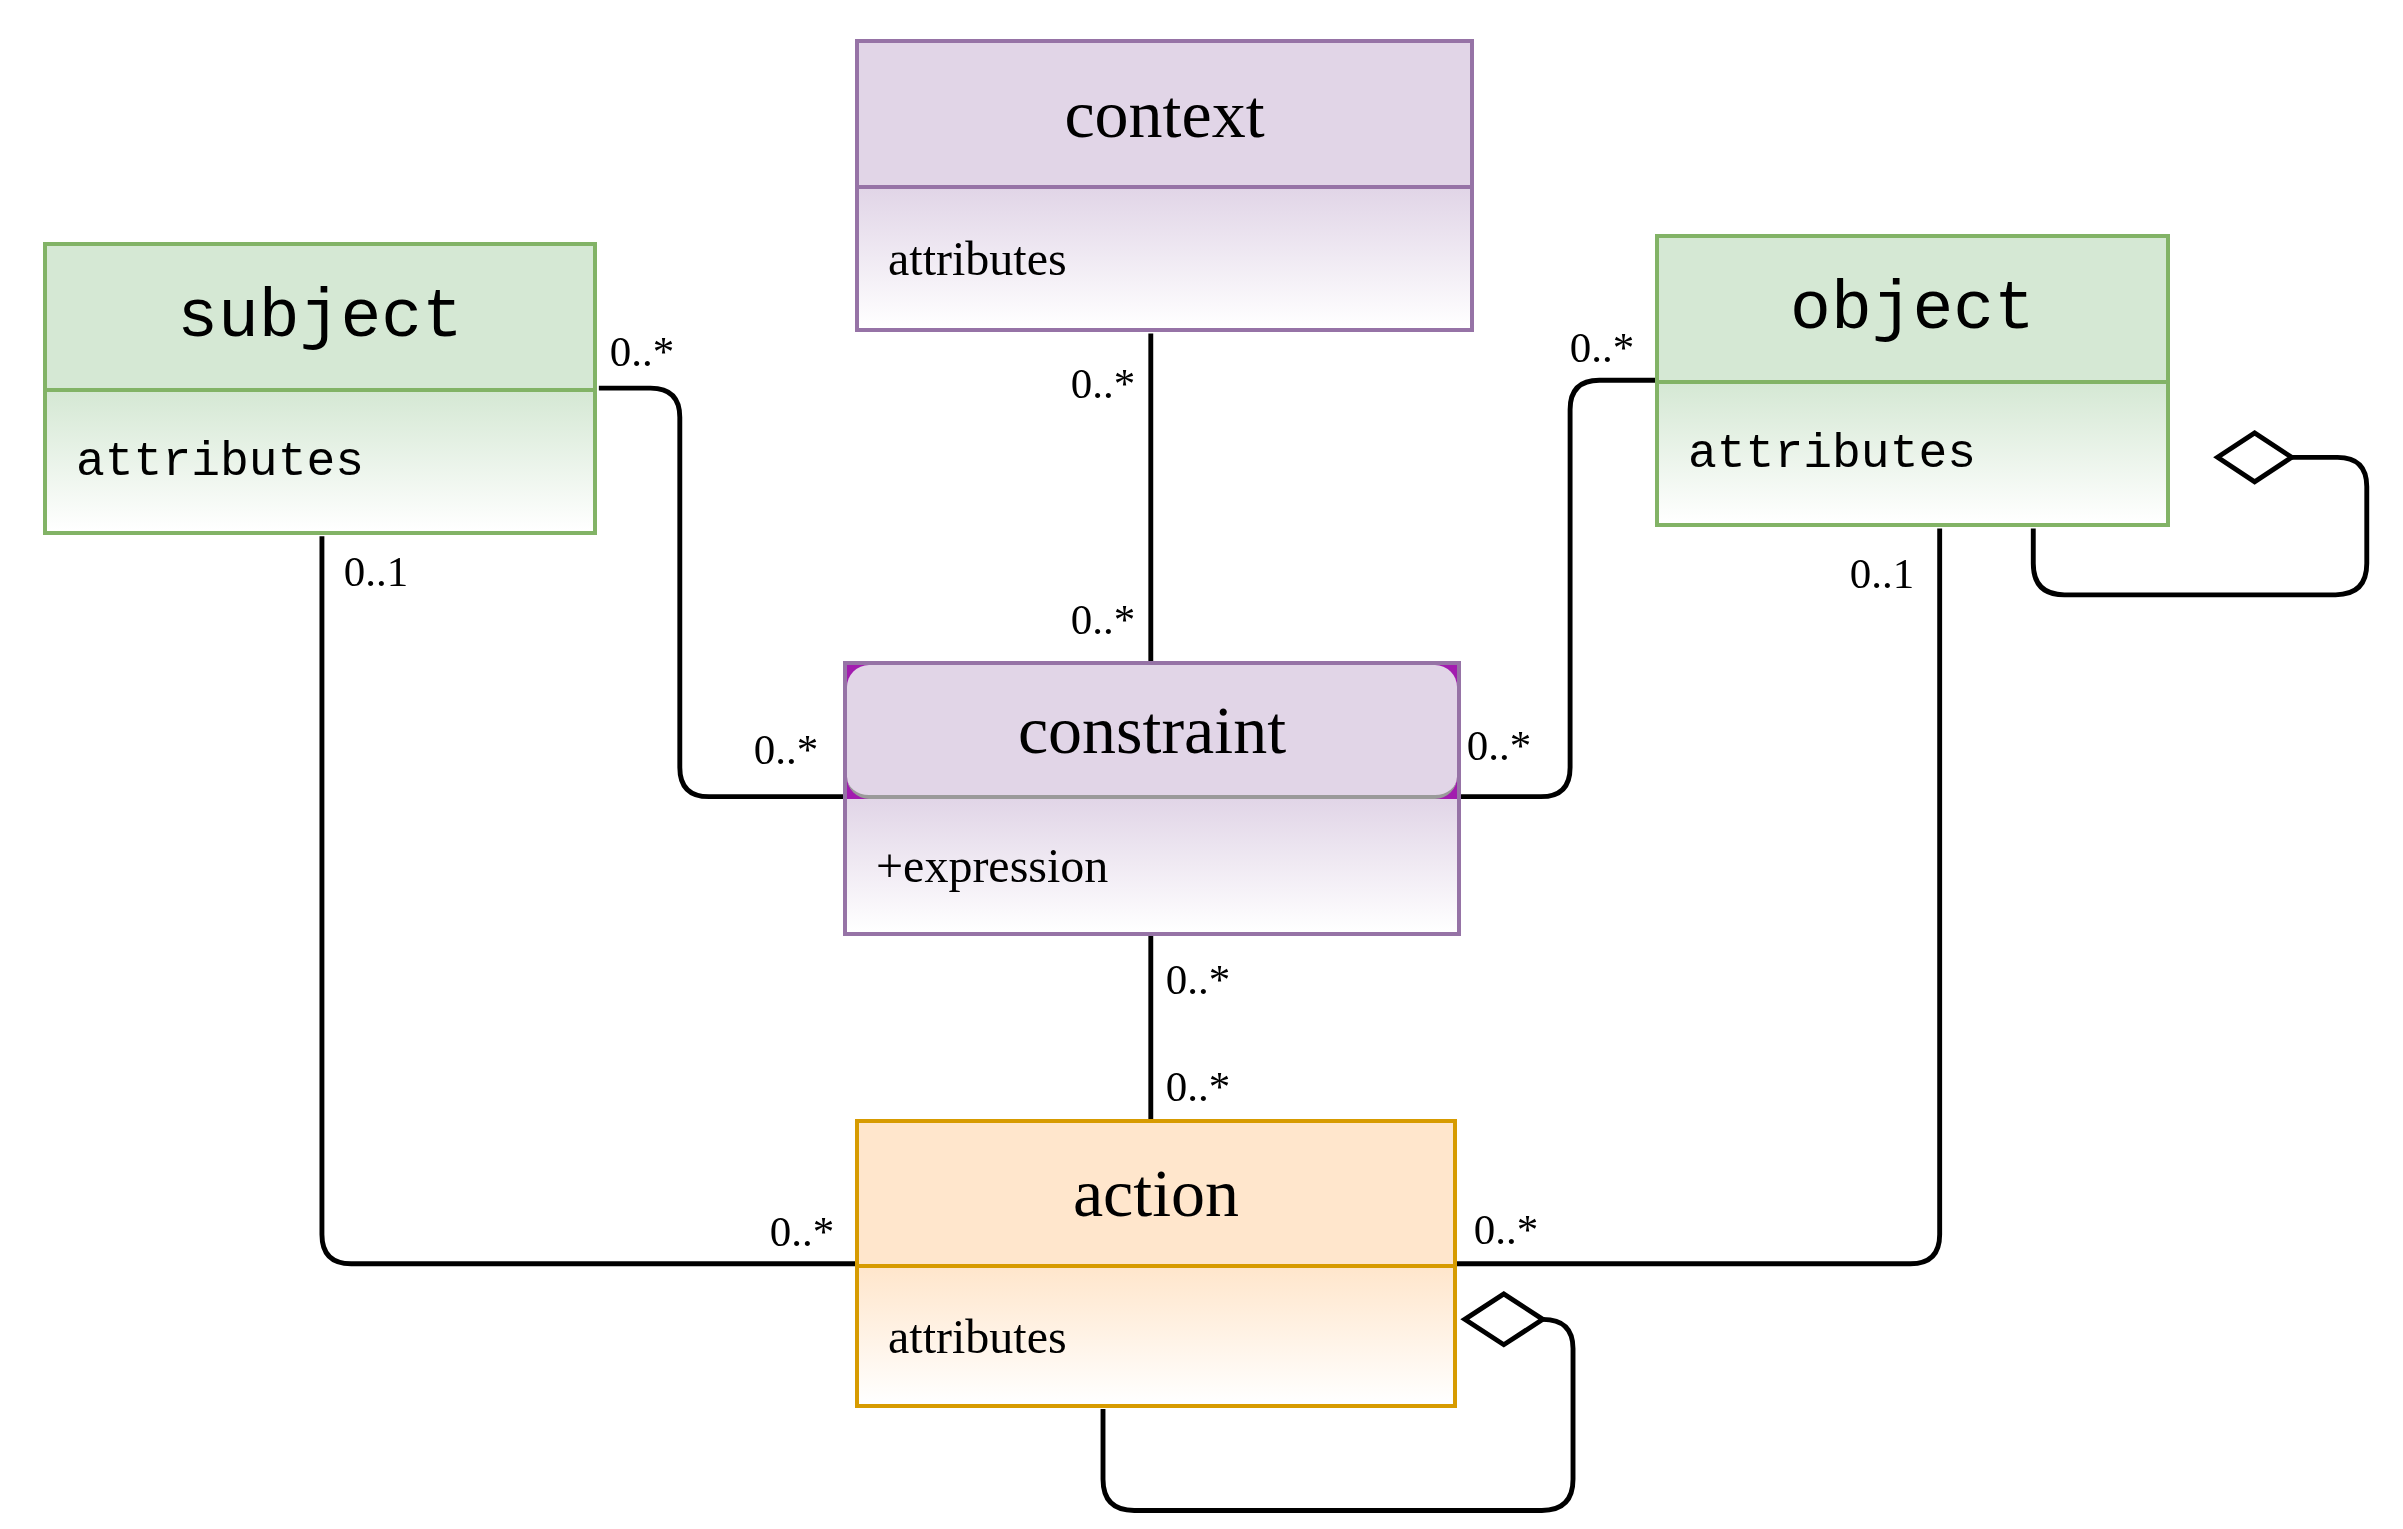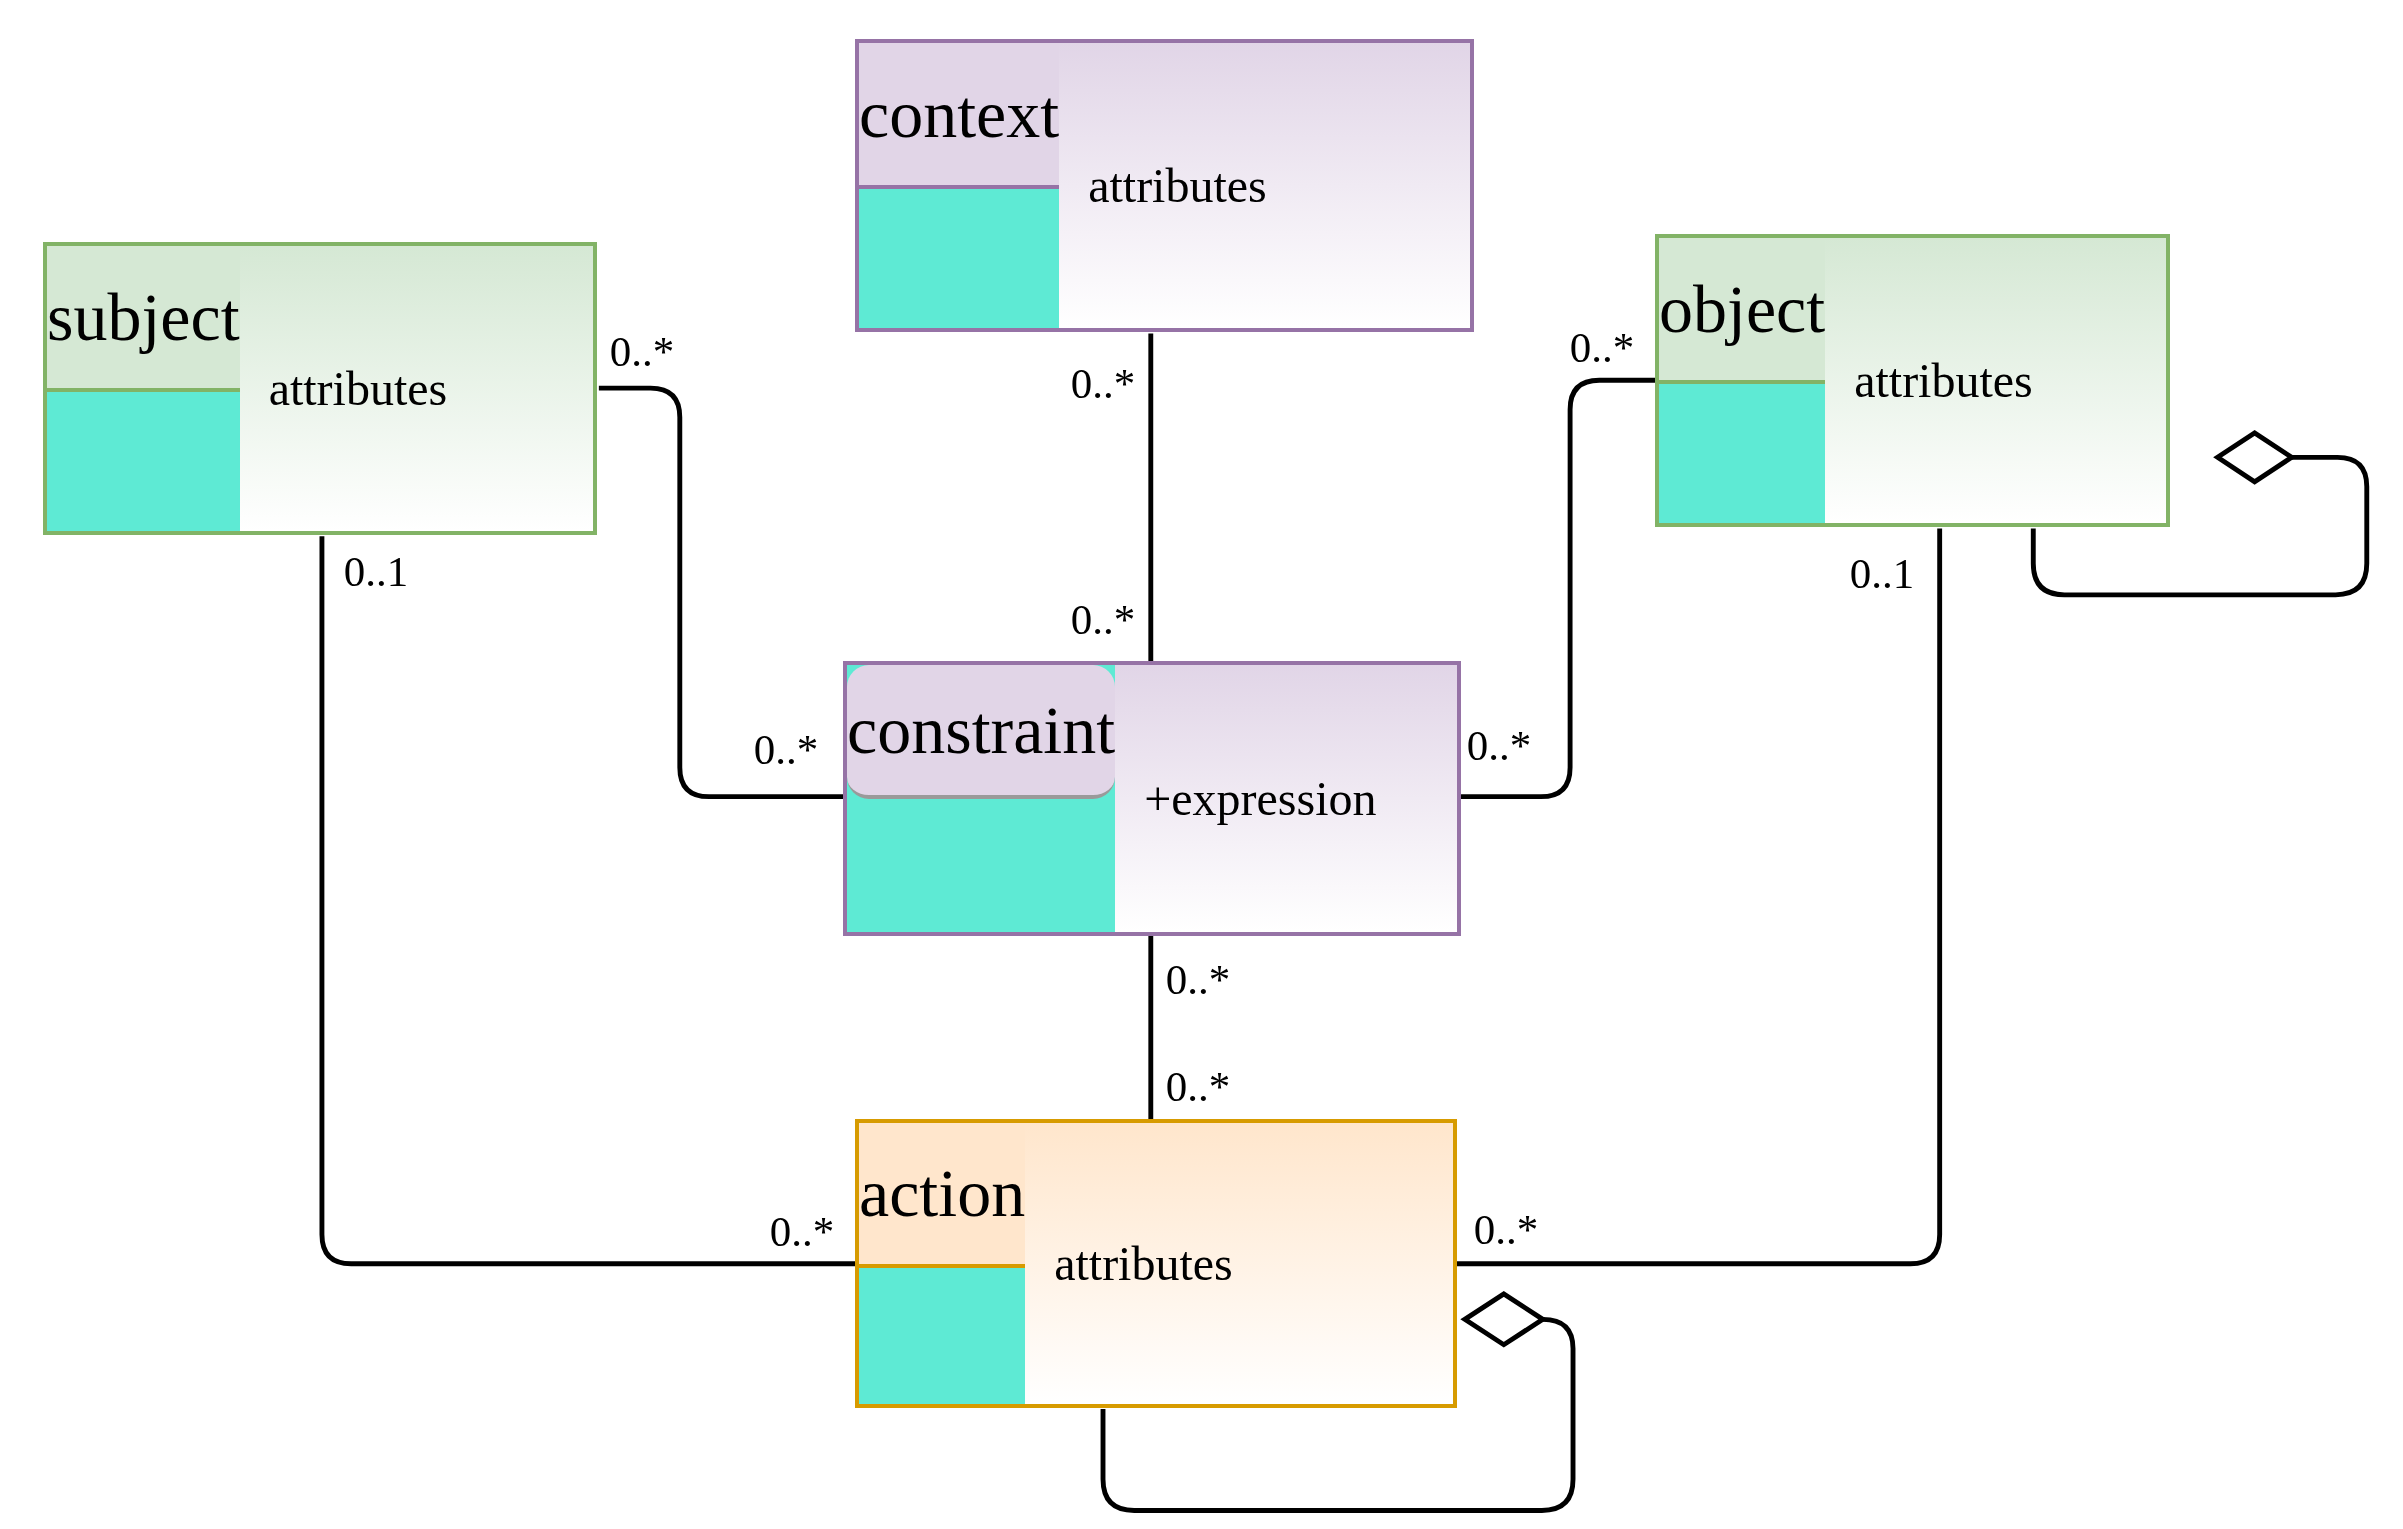--- a/index.html
+++ b/index.html
@@ -23,44 +23,44 @@
   }
   svg.edges polygon {
     fill: #ffffff;
     stroke: #000000;
     stroke-width: 5;
   }
   .uml-class {
     position: absolute;
     box-sizing: border-box;
     border: 4.9px solid #000;
-    background: #5eead4;
+    background: #a21caf;
     display: flex;
-    flex-direction: row;
+    flex-direction: column;
   }
   .uml-class .header {
     box-sizing: border-box;
     display: flex;
     align-items: center;
     justify-content: center;
     font-size: 68px;
     color: #000000;
     border-bottom: 4.9px solid #000;
   }
   .uml-class .attrs {
     box-sizing: border-box;
     flex: 1;
     display: flex;
     align-items: center;
     padding-left: 29px;
     font-size: 48px;
     color: #000000;
   }
   
-  .scheme-green { border-color: #82b366; }
+  .scheme-green { border-color: #82b366; font-family: Liberation Mono, monospace; }
   .scheme-green .header { background: #d5e8d4; border-bottom-color: #82b366; }
   .scheme-green .attrs  { background: linear-gradient(180deg, #d5e8d4 0%, #ffffff 100%); }
 
   .scheme-purple { border-color: #9673a6; }
   .scheme-purple .header { background: #e1d5e7; border-bottom-color: #9673a6; }
   .scheme-purple .attrs  { background: linear-gradient(180deg, #e1d5e7 0%, #ffffff 100%); }
 
   .scheme-orange { border-color: #d79b00; }
   .scheme-orange .header { background: #ffe6cc; border-bottom-color: #d79b00; text-align: center; }
   .scheme-orange .attrs  { background: linear-gradient(180deg, #ffe6cc 0%, #ffffff 100%); }

